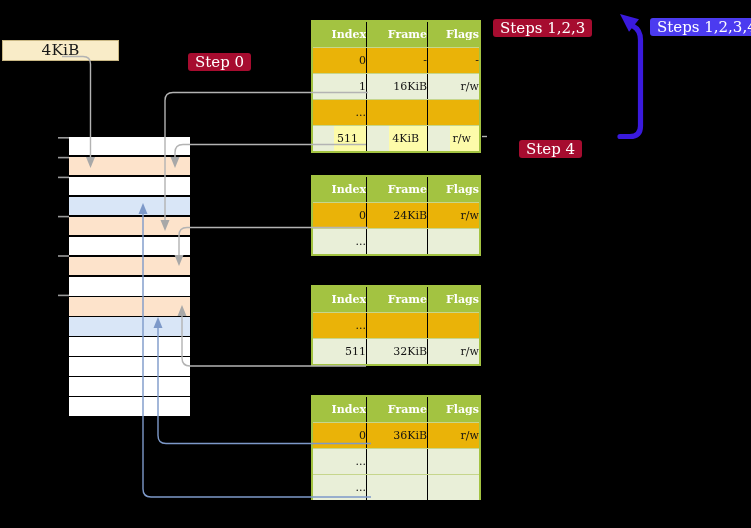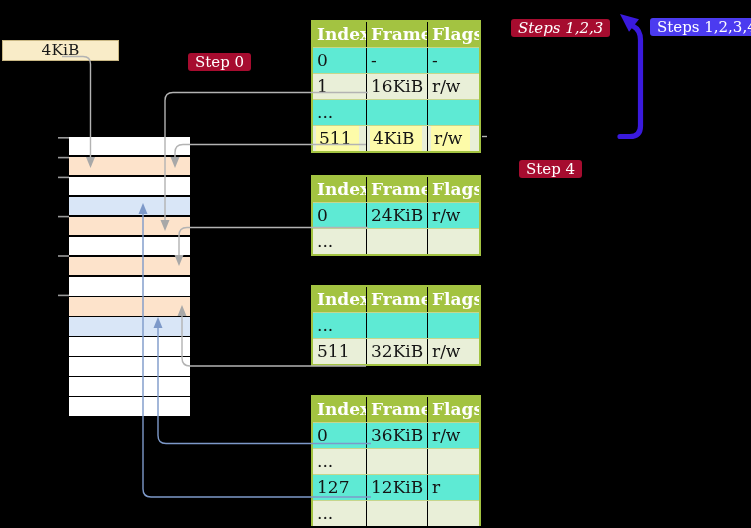--- a/index.html
+++ b/index.html
@@ -8,33 +8,33 @@
   
   .kib-box{position:absolute;left:2px;top:40px;width:117px;height:21px;box-sizing:border-box;
            background:var(--cream);border:1px solid var(--cream_border);color:#181818;
            text-align:center;line-height:19px;font-size:15.5px;}
   
   .badge{position:absolute;color:#fff;font-size:15px;line-height:18px;height:18px;
          padding:0 7px;border-radius:3px;white-space:nowrap;}
   .badge.red{background:var(--badge_red);}
   .badge.blue{background:var(--badge_blue);}
   #badge-step0{left:188px;top:41px;margin-top:12px;}
-  #badge-steps123{left:511px;top:19px;font-style:italic;}
+  #badge-steps123{left:493px;top:19px;}
   #badge-steps1234{left:650px;top:18px;}
-  #badge-step4{left:519px;top:160px;}
+  #badge-step4{left:519px;top:140px;}
   
   #memory-column{position:absolute;left:69px;top:137px;width:121px;height:280px;}
   .mrow{height:18.3px;}
   .mrow + .mrow{margin-top:1.74px;}
   .mrow.white{background:#ffffff;}
   .mrow.peach{background:var(--peach);}
   .mrow.blue{background:var(--blue_row);}
   
   .ptable{position:absolute;left:311px;width:170px;box-sizing:border-box;
-          border:2.5px solid var(--table_green);background:#5eead4;font-size:17px;color:#141414;}
+          border:2.5px solid var(--table_green);background:#eab308;font-size:11px;color:#141414;text-align:right;}
   #table1{top:20px;}
   #table2{top:175px;}
   #table3{top:285px;}
   #table4{top:395px;border-bottom:none;}
   .thead,.trow{display:grid;grid-template-columns:54px 61px 1fr;}
   .thead{background:var(--table_green);}
   .trow{border-top:1px solid var(--row_sep);}
   .trow.shade .tcell{background:var(--table_light);}
   .tcell{height:25px;line-height:25px;padding-left:4px;border-right:1.5px solid #000;
          overflow:hidden;white-space:nowrap;}
@@ -150,25 +150,20 @@
       <div class="trow">
         <div class="tcell">0</div>
         <div class="tcell">36KiB</div>
         <div class="tcell">r/w</div>
       </div>
       <div class="trow shade">
         <div class="tcell">...</div>
         <div class="tcell"></div>
         <div class="tcell"></div>
       </div>
-      <div class="trow">
-        <div class="tcell">127</div>
-        <div class="tcell">12KiB</div>
-        <div class="tcell">r</div>
-      </div>
       <div class="trow shade">
         <div class="tcell">...</div>
         <div class="tcell"></div>
         <div class="tcell"></div>
       </div>
     </div>
 
   <svg id="overlay" width="751" height="528" viewBox="0 0 751 528">
 
     <g>

